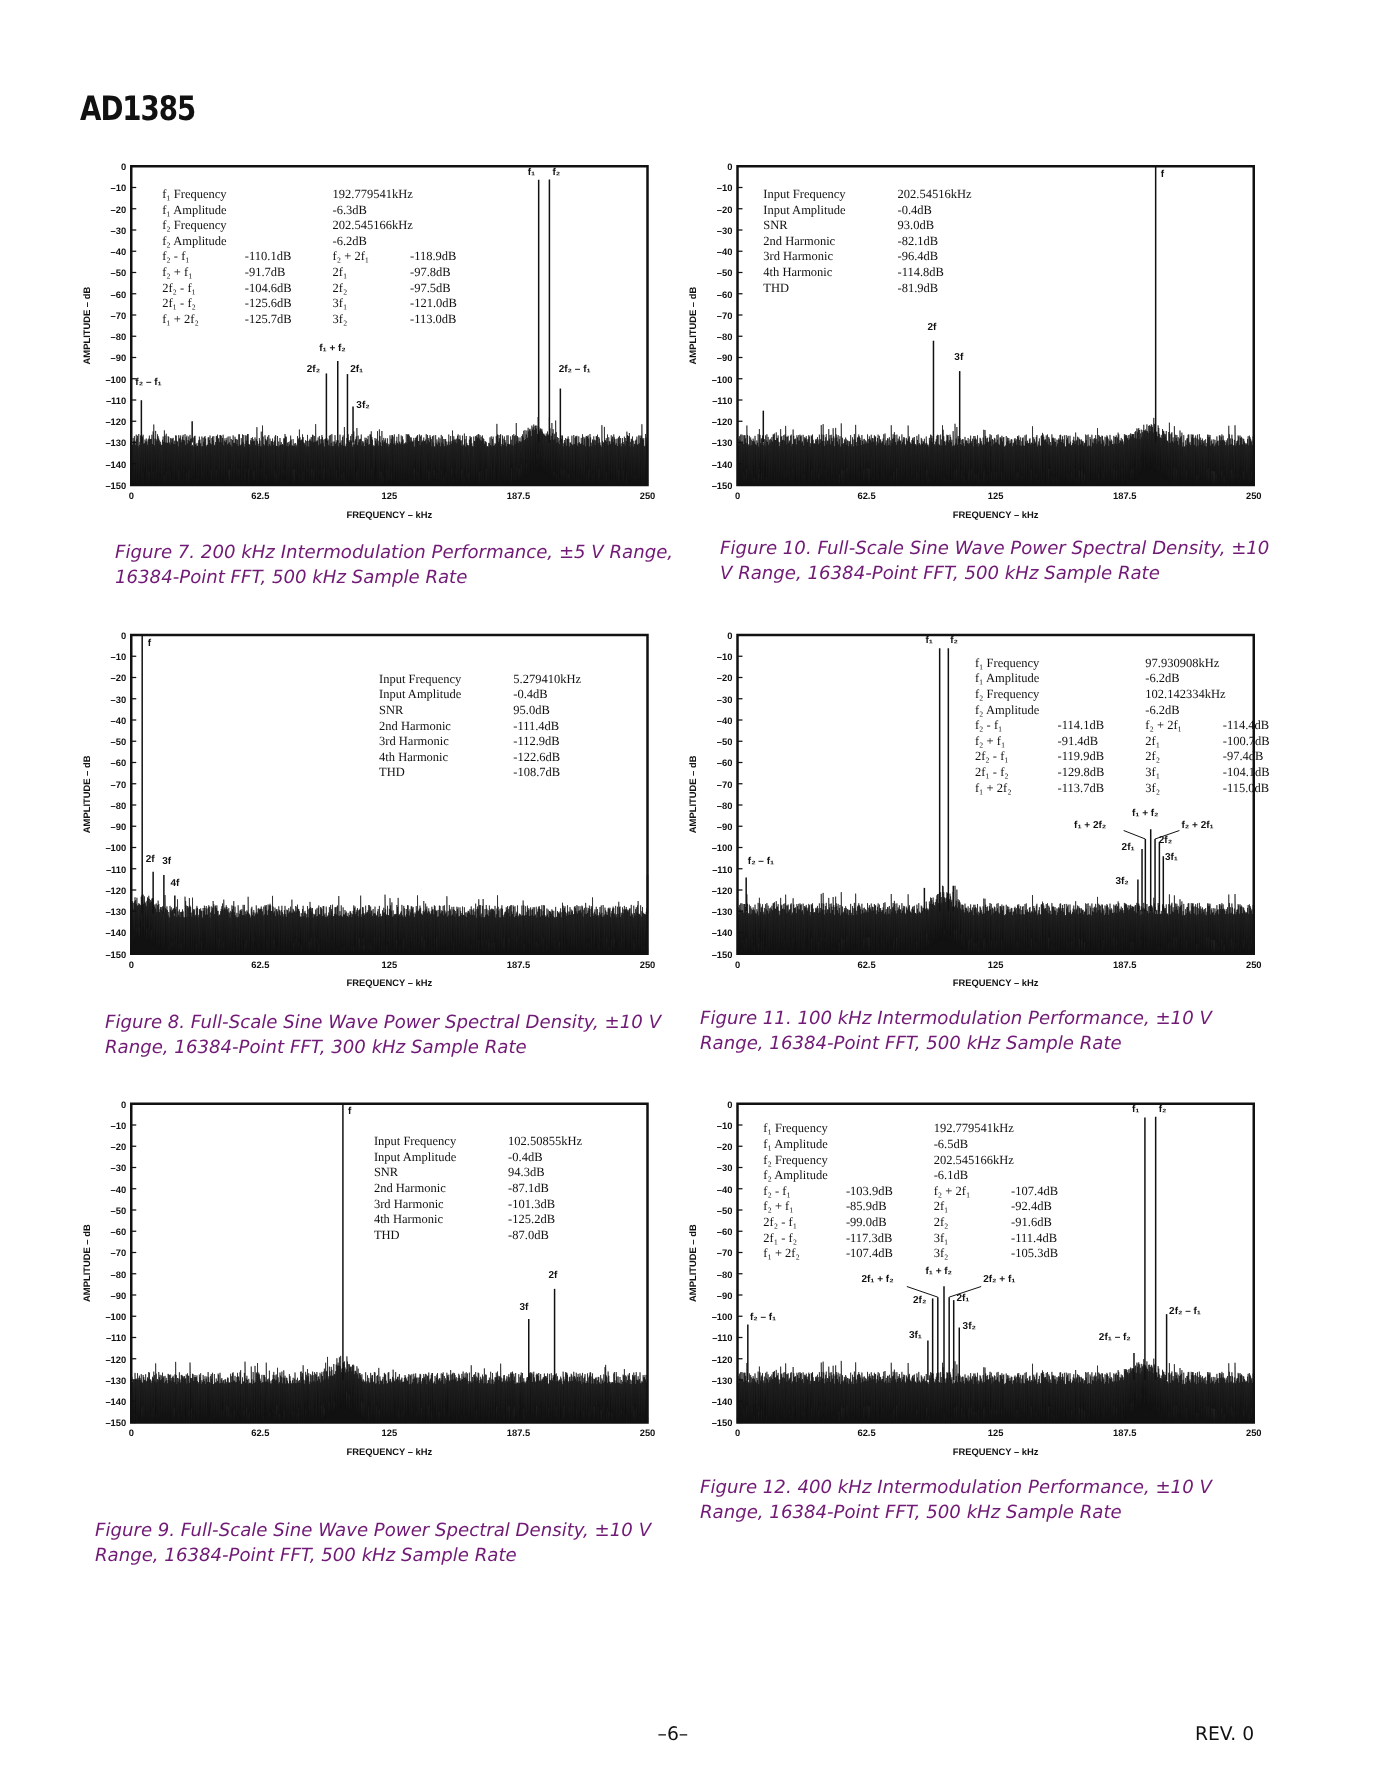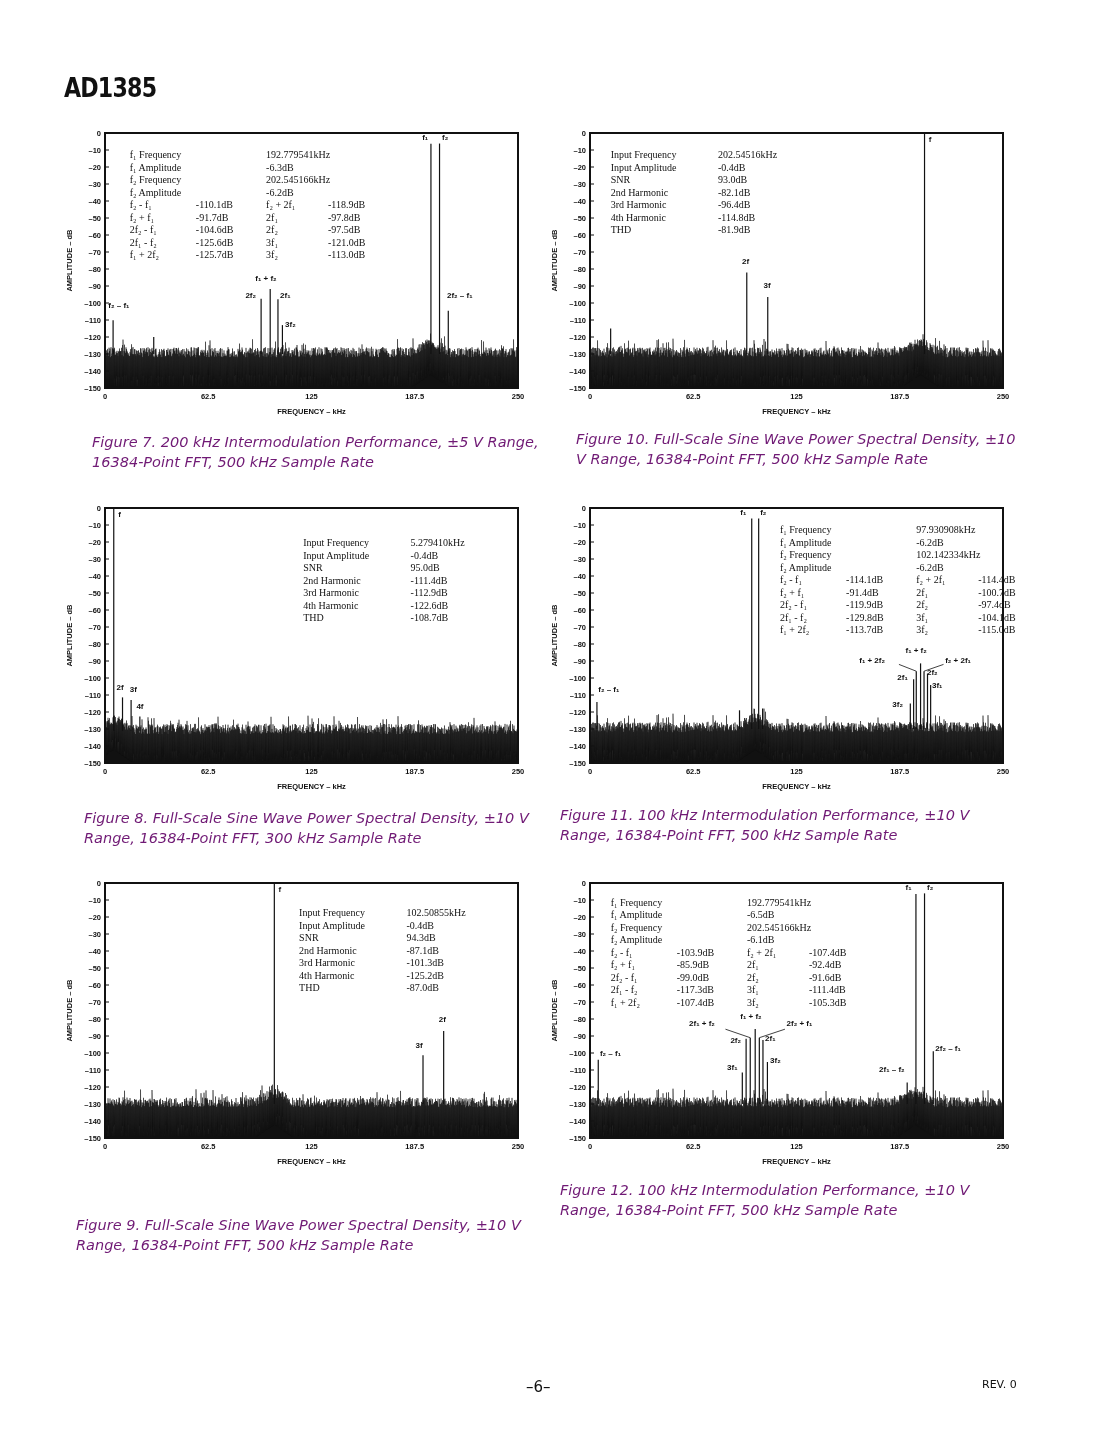--- a/index.html
+++ b/index.html
@@ -2,21 +2,21 @@
 <html><head>
 <meta charset="utf-8">
 <style>
   html, body { margin: 0; padding: 0; background: #ffffff; }
   body { width: 1105px; height: 1430px; position: relative; overflow: hidden; font-family: "DejaVu Sans", sans-serif; color: #111; }
   .part-title { position: absolute; left: 64px; top: 72px; font-family: "DejaVu Sans", sans-serif; font-weight: bold; font-size: 27px; letter-spacing: -1px; transform: scaleX(0.82); transform-origin: left top; }
   .fig { position: absolute; width: 470px; height: 300px; }
   .fig svg { position: absolute; left: 0; top: 0; overflow: visible; }
   .caption { position: absolute; width: 450px; font-family: "DejaVu Sans", sans-serif; font-style: italic; font-size: 14.5px; line-height: 20px; color: #701a75; }
   .footer-page { position: absolute; left: 526px; top: 1378px; font-size: 15px; }
-  .footer-rev { position: absolute; left: 956px; top: 1378px; font-size: 11px; margin-left: 26px; }
+  .footer-rev { position: absolute; left: 956px; top: 1378px; font-size: 15px; }
   .tick { font-family: "Liberation Sans", sans-serif; font-weight: bold; font-size: 7.5px; fill: #111; }
   .axlabel { font-family: "Liberation Sans", sans-serif; font-weight: bold; font-size: 7.5px; fill: #111; }
   .tbl { font-family: "Liberation Serif", serif; font-size: 10px; fill: #111; }
   .ann { font-family: "Liberation Sans", sans-serif; font-weight: bold; font-size: 8px; fill: #111; }
 </style>
 </head>
 <body>
 
 <div class="part-title">AD1385</div>
 
@@ -550,16 +550,16 @@
         <text x="131.73000000000002" y="118.35" class="tbl">-117.3dB</text>
         <text x="201.94000000000003" y="118.35" class="tbl">3f₁</text>
         <text x="263.89" y="118.35" class="tbl">-111.4dB</text>
         <text x="65.65" y="130.85" class="tbl">f₁ + 2f₂</text>
         <text x="131.73000000000002" y="130.85" class="tbl">-107.4dB</text>
         <text x="201.94000000000003" y="130.85" class="tbl">3f₂</text>
         <text x="263.89" y="130.85" class="tbl">-105.3dB</text>
       </g>
     </svg>
   </div>
-<div class="caption" style="left:560px; top:1180px;">Figure 12.  100 kHz Intermodulation Performance, ±10 V Range, 16384-Point FFT, 500 kHz Sample Rate</div>
+<div class="caption" style="left:560px; top:1180px;">Figure 12.  400 kHz Intermodulation Performance, ±10 V Range, 16384-Point FFT, 500 kHz Sample Rate</div>
 
 <div class="footer-page">–6–</div>
 <div class="footer-rev">REV. 0</div>
 
 </body></html>

